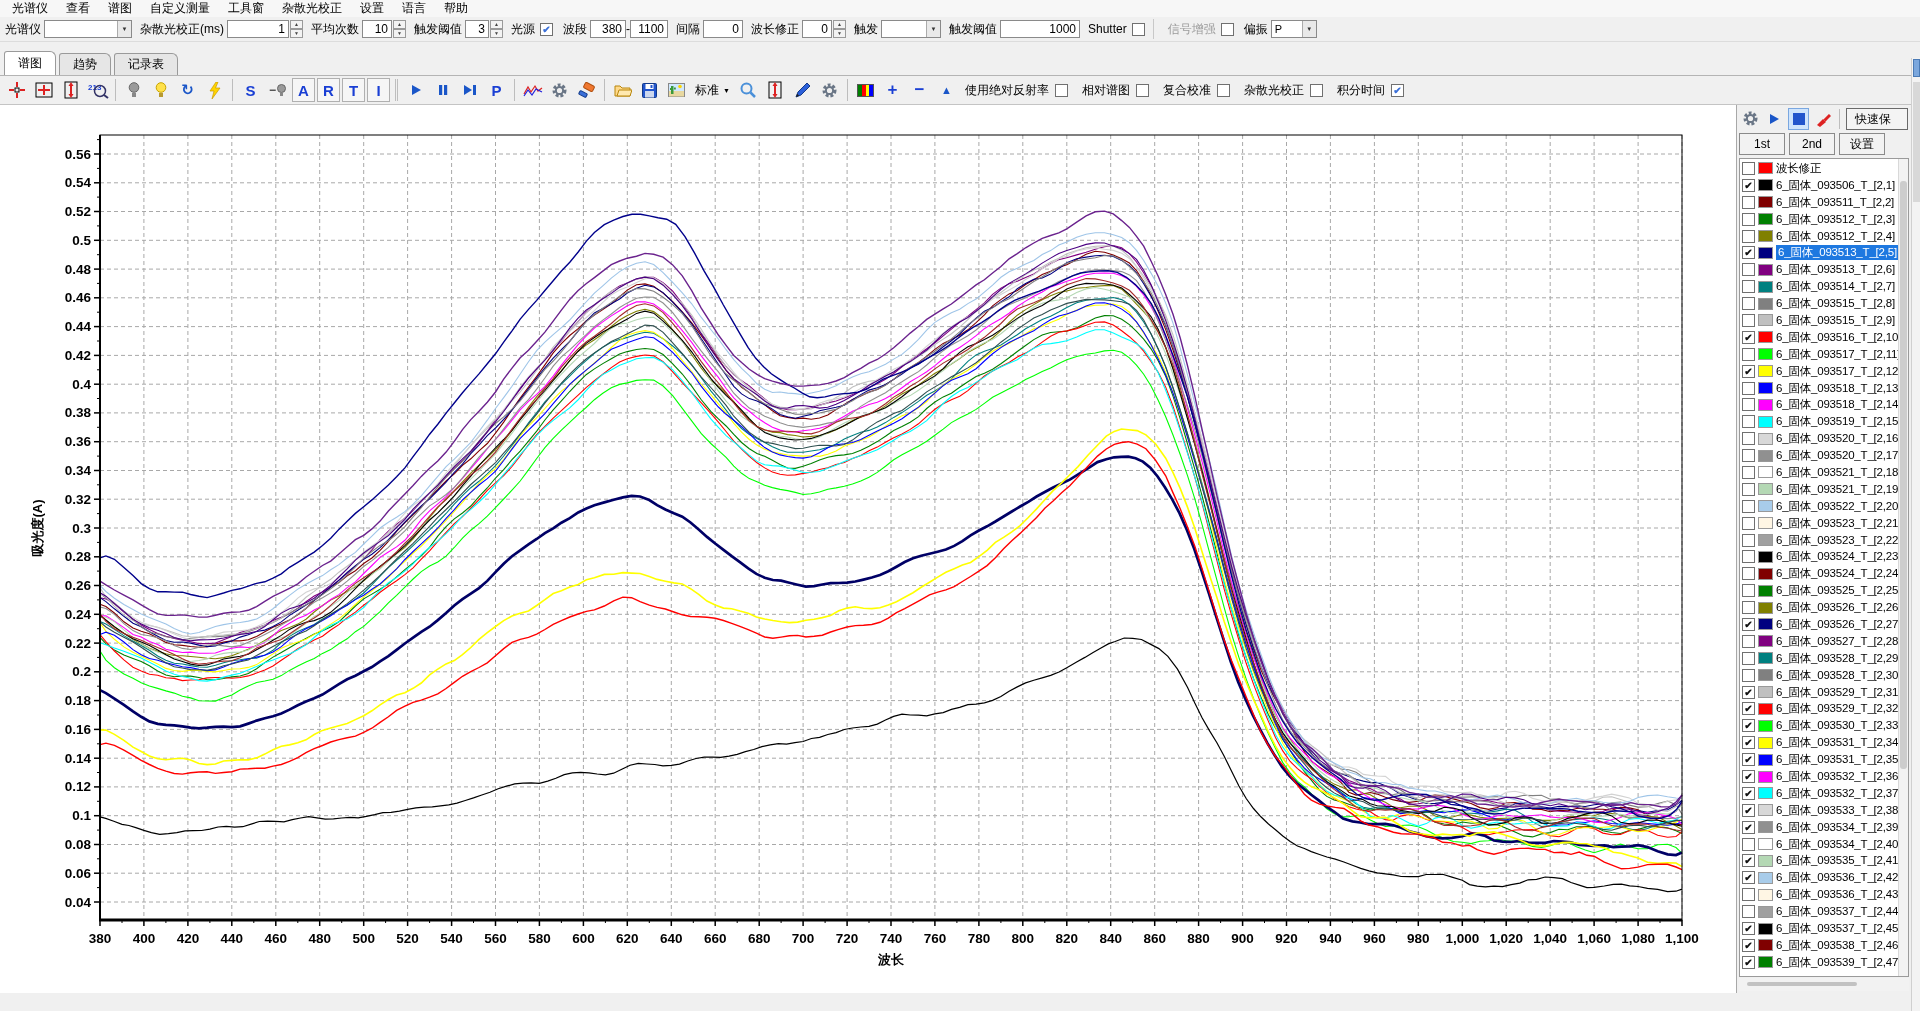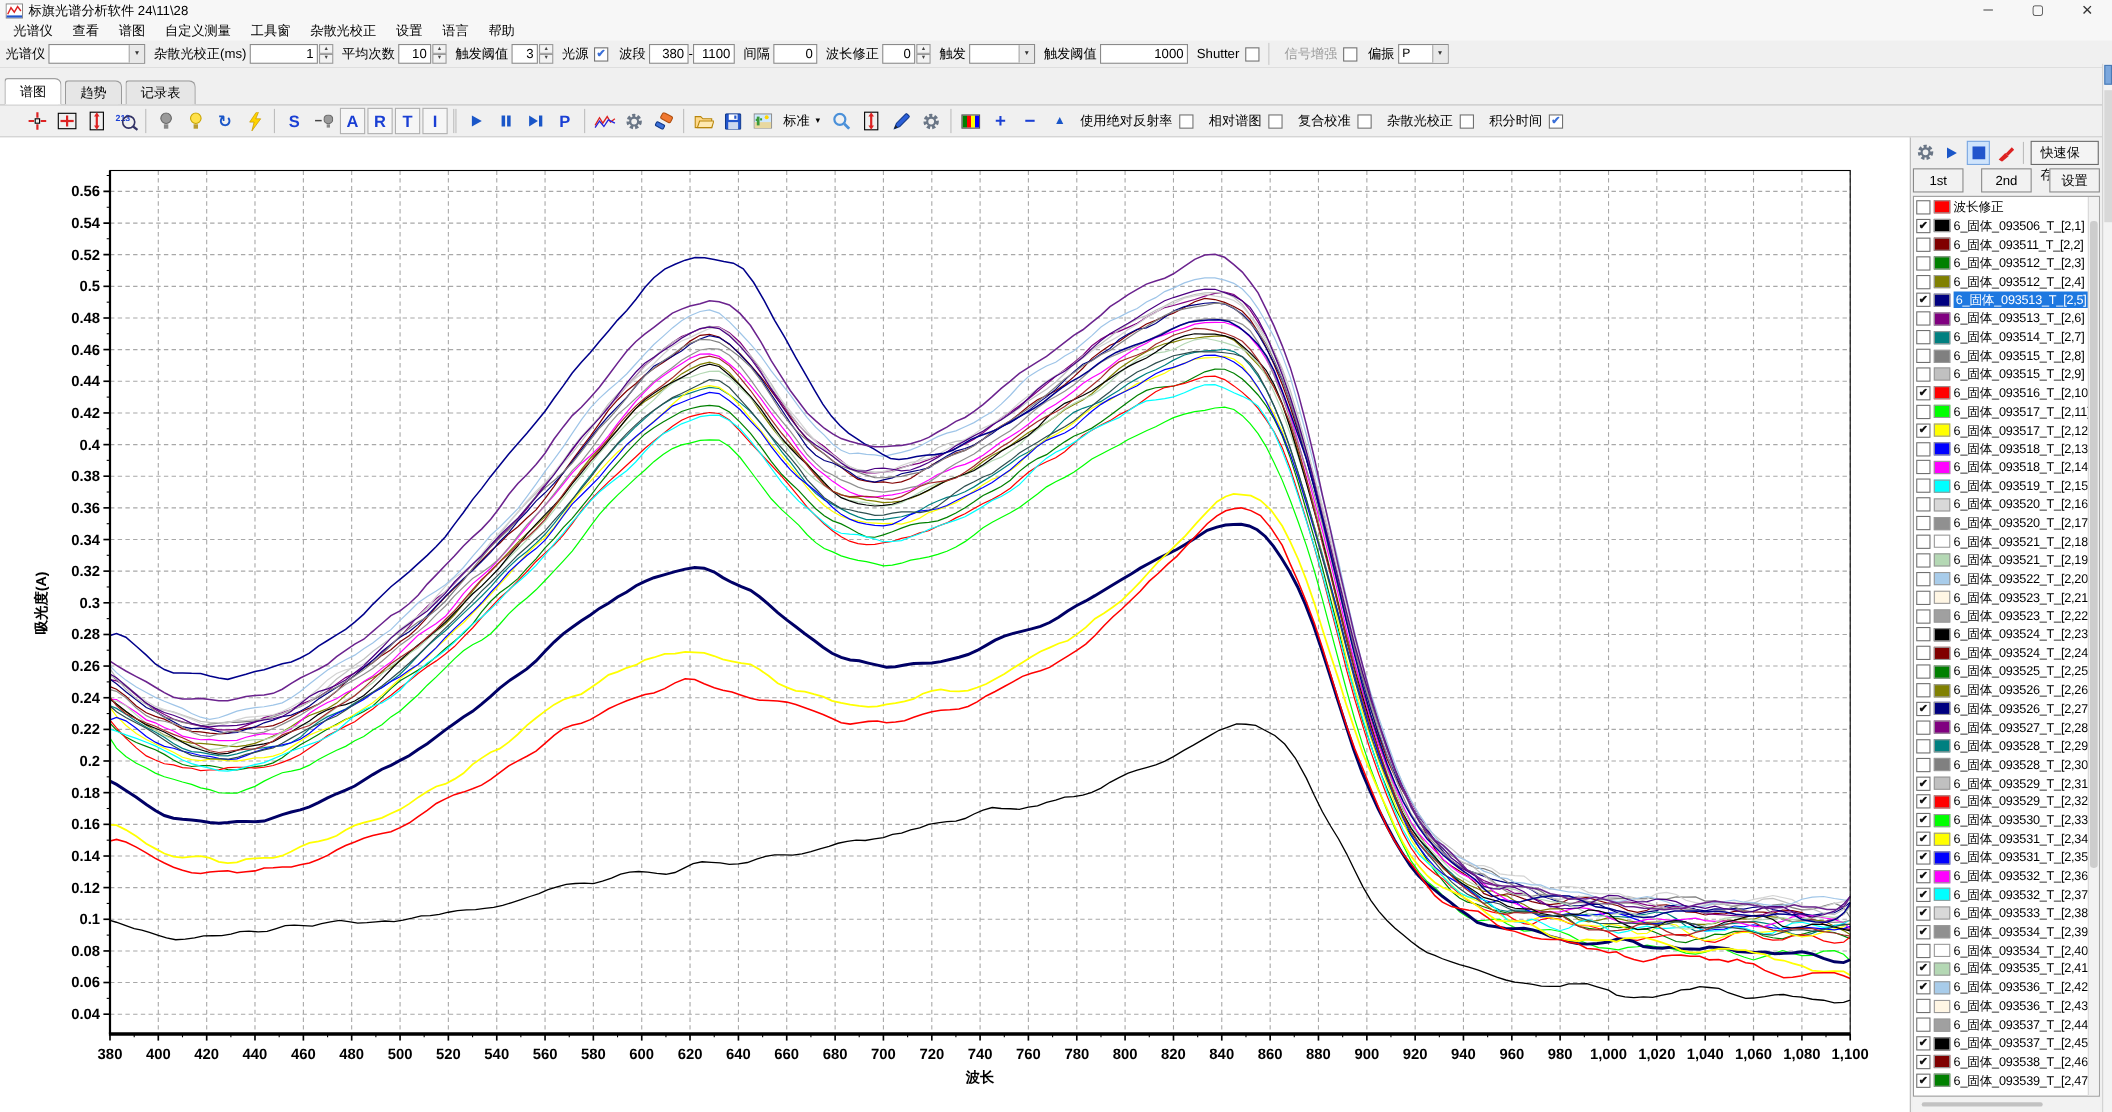--- a/index.html
+++ b/index.html
@@ -33,21 +33,21 @@
   .cb { width:13px; height:13px; border:1px solid #707070; background:#fff; display:inline-flex; align-items:center; justify-content:center; font-size:10px; font-weight:bold; margin:0 2px; }
   .cb.blue { color:#3a6fd8; }
   .vsep { width:1px; height:20px; background:#c8c8c8; margin:0 6px; }
 
   
   .tabrow { height:34px; display:flex; align-items:flex-end; background:#f0f0f0; padding-left:4px; border-bottom:1px solid #b4b4b4; }
   .tab { height:22px; line-height:21px; padding:0 13px; border:1px solid #9a9a9a; border-bottom:none; background:#e6e6e6; margin-right:3px; border-radius:3px 6px 0 0; font-size:12px; }
   .tab.active { background:#fff; height:24px; line-height:23px; }
 
   
-  .toolbar2 { height:29px; display:flex; align-items:center; background:#f0f0f0; border-bottom:1px solid #c4c4c4; padding-left:20px; }
+  .toolbar2 { height:29px; display:flex; align-items:center; background:#f0f0f0; border-bottom:1px solid #c4c4c4; padding-left:3px; }
   .tbtn { min-width:25px; height:24px; display:inline-flex; align-items:center; justify-content:center; margin:0 1px; }
   .tbtn.boxed { border:1px solid #b0b0b0; background:#f6f6f6; min-width:23px; }
   .sep { width:1px; height:22px; background:#bdbdbd; margin:0 4px; }
   .sep.dbl { border-right:1px solid #bdbdbd; width:3px; background:transparent; border-left:1px solid #bdbdbd; }
   .ltr { color:#1a3fd4; font-weight:bold; font-size:15px; font-family:"Liberation Sans",sans-serif; }
   .stddrop { display:inline-flex; align-items:center; gap:4px; padding:2px 5px; font-size:12px; }
   .cbar { width:17px; height:13px; border:1px solid #555; background:linear-gradient(90deg,#008000 0 25%,#ff0000 25% 50%,#ffff00 50% 75%,#0000ff 75% 100%); display:inline-block; }
   .chk-item { display:inline-flex; align-items:center; margin:0 7px 0 5px; gap:4px; font-size:12px; }
 
   
@@ -55,21 +55,21 @@
   .chartwrap { width:1736px; height:888px; background:#fff; position:relative; }
   .chartwrap svg { display:block; }
 
   
   .rpanel { width:175px; background:#f0f0f0; border-left:1px solid #a8a8a8; display:flex; flex-direction:column; }
   .rp-toolbar { height:27px; display:flex; align-items:center; padding:2px 3px; gap:4px; }
   .rp-btn { width:22px; height:22px; display:inline-flex; align-items:center; justify-content:center; }
   .rp-btn.pressed { background:#cfe4fc; border:1px solid #7aa7e0; }
   .rp-sep { width:1px; height:20px; background:#bdbdbd; margin:0 2px; }
   .qsave { margin-left:auto; height:22px; padding:0 8px; border:1px solid #6a6a6a; background:#f4f4f4; font-size:12px; line-height:20px; }
-  .rp-tabs { height:26px; display:flex; gap:16px; padding:1px 2px 2px 2px; }
+  .rp-tabs { height:26px; display:flex; gap:4px; padding:1px 2px 2px 2px; }
   .rp-tab { width:46px; height:22px; border:1px solid #8a8a8a; background:#f2f2f2; text-align:center; line-height:20px; font-size:12px; }
   .splist { flex:1; background:#fff; border:1px solid #9a9a9a; margin:0 2px; position:relative; overflow:hidden; padding-top:1px; }
   .sprow { height:16.9px; display:flex; align-items:center; gap:3px; padding-left:2px; white-space:nowrap; }
   .spchk { width:13px; height:13px; border:1px solid #707070; background:#fff; flex:0 0 13px; font-size:10px; line-height:11px; text-align:center; font-weight:bold; color:#111; }
   .spswatch { width:15px; height:12px; border:1px solid #999; flex:0 0 15px; }
   .splabel { font-size:11.5px; letter-spacing:-0.2px; }
   .splabel.sel { background:#1E78E0; color:#fff; padding:0 2px; }
   .listscroll { position:absolute; top:0; right:0; width:10px; bottom:0; background:#f2f2f2; border-left:1px solid #d8d8d8; }
   .listthumb { position:absolute; top:22px; left:1px; width:7px; height:72%; background:#cdcdcd; border-radius:3px; }
   .hscroll { height:13px; margin:1px 2px 2px 2px; background:#f2f2f2; position:relative; }
@@ -78,35 +78,20 @@
   
   .winscroll { position:absolute; top:58px; right:0; width:9px; bottom:0; background:#f3f3f3; border-left:1px solid #d0d0d0; }
   .winthumb-top { position:absolute; top:1px; left:1px; width:7px; height:18px; background:#7ba7dd; border:1px solid #4a7ab5; }
   .winthumb { position:absolute; top:24px; left:1px; width:7px; height:120px; background:#d8d8d8; }
 </style>
 </head>
 <body>
 
 <div id="window">
 
-  <div class="titlebar">
-    <span class="appicon">
-      <svg width="16" height="14">
-          <rect x="0.5" y="0.5" width="15" height="13" fill="#fff" stroke="#888"></rect>
-          <polyline points="2,10 5,4 8,8 11,3 14,7" fill="none" stroke="#d22" stroke-width="1.3"></polyline>
-          <rect x="1" y="11" width="14" height="2" fill="#2255cc"></rect>
-        </svg>
-    </span>
-    <span class="title">标旗光谱分析软件 24\11\28</span>
-    <span class="winbtns">
-      <span class="winbtn">─</span>
-      <span class="winbtn">▢</span>
-      <span class="winbtn">✕</span>
-    </span>
-  </div>
 
   <div class="menubar" id="menubar">
       <span class="menu-item">光谱仪</span>
       <span class="menu-item">查看</span>
       <span class="menu-item">谱图</span>
       <span class="menu-item">自定义测量</span>
       <span class="menu-item">工具窗</span>
       <span class="menu-item">杂散光校正</span>
       <span class="menu-item">设置</span>
       <span class="menu-item">语言</span>

